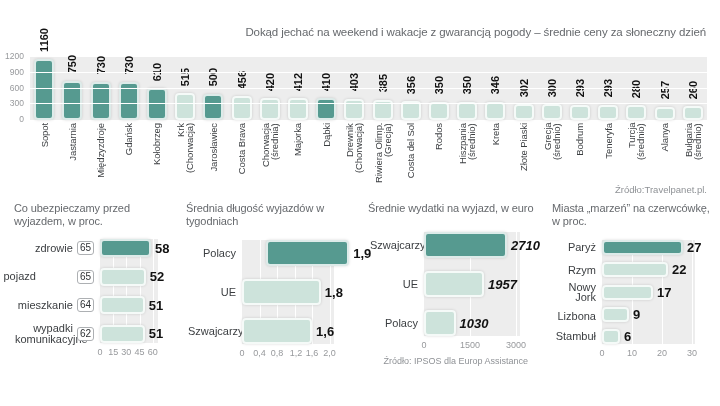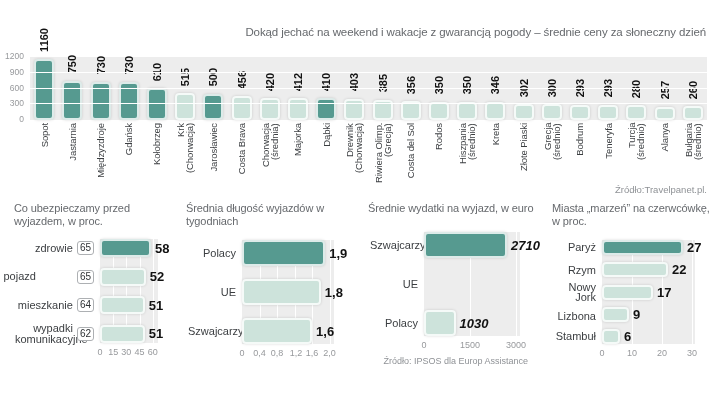--- a/index.html
+++ b/index.html
@@ -327,21 +327,21 @@
               <span class="p-cat" style="max-width: 48px;">Szwajcarzy</span>
             </div>
           </div>
         <div class="p-plot" style="width: 92px; height: 104px;">
             <div class="vgrid" style="left: 17.5238px;"></div>
             <div class="vgrid" style="left: 35.0476px;"></div>
             <div class="vgrid" style="left: 52.5714px;"></div>
             <div class="vgrid" style="left: 70.0952px;"></div>
             <div class="vgrid" style="left: 87.619px;"></div>
             <div class="p-rows">
-              <div class="p-brow" style="height: 26px;">
+              <div class="p-brow" style="height: 26px; padding-left: 24px;">
                 <div class="p-bar" style="width: 83.2381px; background: rgb(86, 154, 144);"></div>
                 <span class="p-val">1,9</span>
               </div>
               <div class="p-brow" style="height: 26px;">
                 <div class="p-bar" style="width: 78.8571px; background: rgb(205, 227, 219);"></div>
                 <span class="p-val">1,8</span>
               </div>
               <div class="p-brow" style="height: 26px;">
                 <div class="p-bar" style="width: 70.0952px; background: rgb(205, 227, 219);"></div>
                 <span class="p-val">1,6</span>
@@ -373,20 +373,24 @@
               <span class="p-cat" style="max-width: 48px;">Polacy</span>
             </div>
           </div>
         <div class="p-plot" style="width: 96px; height: 104px; font-style: italic;">
             <div class="vgrid" style="left: 46.0064px;"></div>
             <div class="vgrid" style="left: 92.0128px;"></div>
             <div class="p-rows">
               <div class="p-brow" style="height: 26px;">
                 <div class="p-bar" style="width: 83.1182px; background: rgb(86, 154, 144);"></div>
                 <span class="p-val">2710</span>
+              </div>
+              <div class="p-brow" style="height: 26px;">
+                <div class="p-bar" style="width: 60.023px; background: rgb(205, 227, 219);"></div>
+                <span class="p-val">1957</span>
               </div>
               <div class="p-brow" style="height: 26px;">
                 <div class="p-bar" style="width: 31.5911px; background: rgb(205, 227, 219);"></div>
                 <span class="p-val">1030</span>
               </div>
             </div>
           </div>
       </div>
       <div class="p-xaxis" style="margin-left: 56px; width: 116px;">
           <span style="left: 0px;">0</span>

